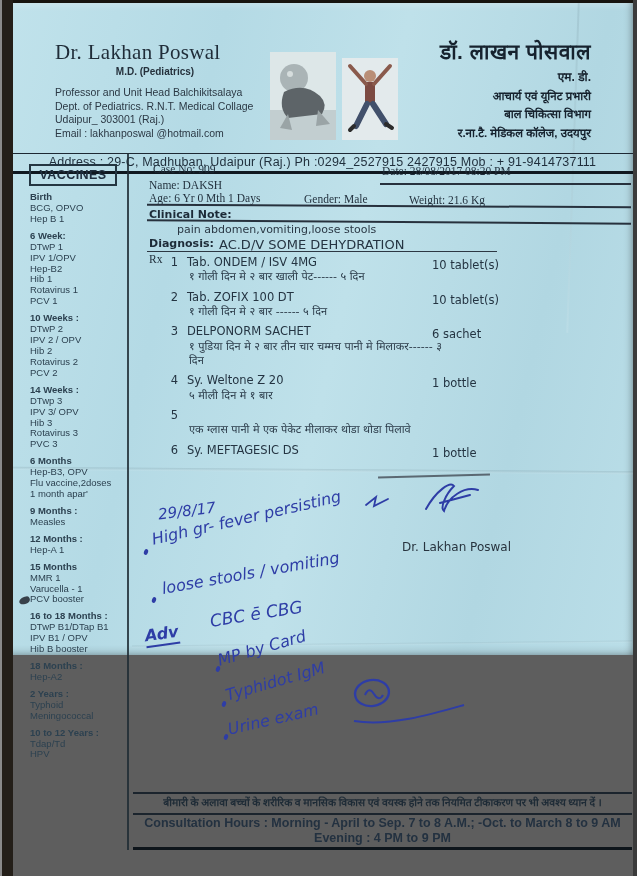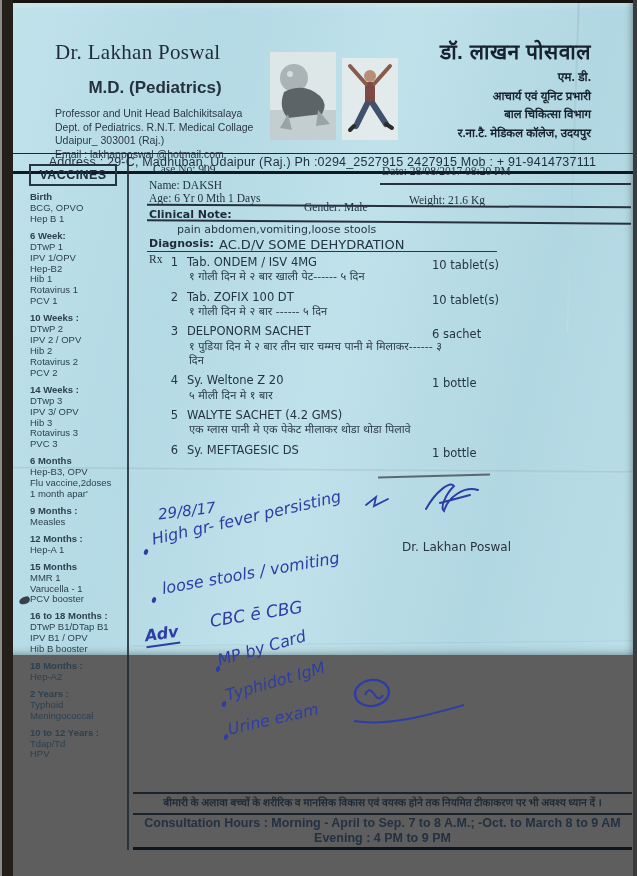--- a/index.html
+++ b/index.html
@@ -13,21 +13,21 @@
     background:linear-gradient(103deg,#c0e2eb 0%,#b4dae5 28%,#bfe1ea 52%,#b1d7e2 78%,#badee8 100%);
     box-shadow:inset -7px 0 9px -7px rgba(0,0,0,.45), inset 0 -8px 10px -8px rgba(0,0,0,.4), inset 0 6px 8px -6px rgba(255,255,255,.5);}
   .crease{position:absolute;background:linear-gradient(rgba(70,95,105,.16),rgba(255,255,255,.12));pointer-events:none;}
   .crease.h1{left:0;top:466px;width:621px;height:3px;transform:rotate(.4deg);}
   .crease.h2{left:120px;top:640px;width:500px;height:2px;transform:rotate(-.6deg);opacity:.7;}
   .crease.v1{left:560px;top:0;width:2px;height:330px;transform:rotate(2deg);opacity:.8;}
 
   
   .hdr-left{position:absolute;left:43px;top:37px;width:250px;color:#26323d;}
   .doc-name-en{font-family:"Liberation Serif",serif;font-size:21px;letter-spacing:.3px;color:#1f2c38;}
-  .doc-degree-en{font-size:17px;font-weight:bold;width:200px;text-align:center;margin-top:13px;color:#25313c;}
+  .doc-degree-en{font-size:10px;font-weight:bold;width:200px;text-align:center;margin-top:1px;color:#25313c;}
   .doc-lines{font-size:10.5px;line-height:1.3;margin-top:9px;white-space:pre-line;color:#2b3844;}
   .hdr-right{position:absolute;right:42px;top:34px;width:250px;text-align:right;color:#16222e;}
   .doc-name-hi{font-size:21px;font-weight:bold;letter-spacing:.5px;}
   .doc-degree-hi{font-size:12px;font-weight:bold;margin-top:3px;}
   .doc-lines-hi{font-size:11.5px;font-weight:bold;line-height:1.6;margin-top:2px;white-space:pre-line;}
   .photo{position:absolute;overflow:hidden;}
   .photo.baby{left:258px;top:49px;width:66px;height:88px;}
   .photo.boy{left:330px;top:55px;width:56px;height:82px;}
 
   
@@ -43,21 +43,21 @@
   .vx-group{margin-bottom:6px;}
   .vx-title{font-weight:bold;}
   .vx-items{white-space:pre-line;}
   .smudge{position:absolute;left:7px;top:594px;width:11px;height:7px;background:#38414a;border-radius:60% 40% 50% 50%;transform:rotate(-18deg);}
 
   
   .patient{position:absolute;left:125px;top:158px;width:494px;height:104px;font-family:"Liberation Serif",serif;font-size:11.5px;color:#1f2d3a;}
   .patient .f{position:absolute;white-space:nowrap;}
   .p-case{left:16px;top:2px;}   .p-date{left:245px;top:4px;}
   .p-name{left:12px;top:18px;}  .p-age{left:12px;top:31px;}
-  .p-gender{left:167px;top:32px;margin-top:8px;} .p-weight{left:272px;top:33px;}
+  .p-gender{left:167px;top:32px;} .p-weight{left:272px;top:33px;}
   .u-date{position:absolute;left:243px;top:22px;width:251px;height:1.5px;background:#27313d;}
   .u-age{position:absolute;left:10px;top:44px;width:484px;height:1.5px;background:#27313d;transform:rotate(.3deg);}
   .p-clinical{left:12px;top:47px;font-family:"DejaVu Sans",sans-serif;font-size:11px;font-weight:bold;color:#1d2b38;}
   .u-clin{position:absolute;left:10px;top:60px;width:484px;height:1.5px;background:#27313d;transform:rotate(.4deg);}
   .p-note{left:40px;top:62px;font-family:"DejaVu Sans",sans-serif;font-size:11px;color:#2a3845;text-align:right;}
   .p-diagl{left:12px;top:76px;font-family:"DejaVu Sans",sans-serif;font-size:11px;font-weight:bold;color:#1d2b38;}
   .p-diag{left:82px;top:76px;font-family:"DejaVu Sans",sans-serif;font-size:13px;color:#253442;}
   .u-diag{position:absolute;left:10px;top:90px;width:350px;height:1.2px;background:#2c3743;}
   .p-rx{left:12px;top:92px;font-size:11.5px;}
 
@@ -292,21 +292,20 @@
             <span class="rx-no">4</span>
             <span class="rx-name">Sy. Weltone Z 20</span>
             <span class="rx-qty">1  bottle</span>
           </div>
           <div class="rx-dose">५ मीली दिन मे १ बार</div>
         </div>
 
         <div class="rx-item">
           <div class="rx-row">
             <span class="rx-no">5</span>
-            <span class="rx-name">WALYTE SACHET (4.2 GMS)</span>
             <span class="rx-qty"></span>
           </div>
           <div class="rx-dose">एक ग्लास पानी मे एक पेकेट   मीलाकर थोडा थोडा पिलावे</div>
         </div>
 
         <div class="rx-item">
           <div class="rx-row">
             <span class="rx-no">6</span>
             <span class="rx-name">Sy. MEFTAGESIC DS</span>
             <span class="rx-qty">1  bottle</span>

